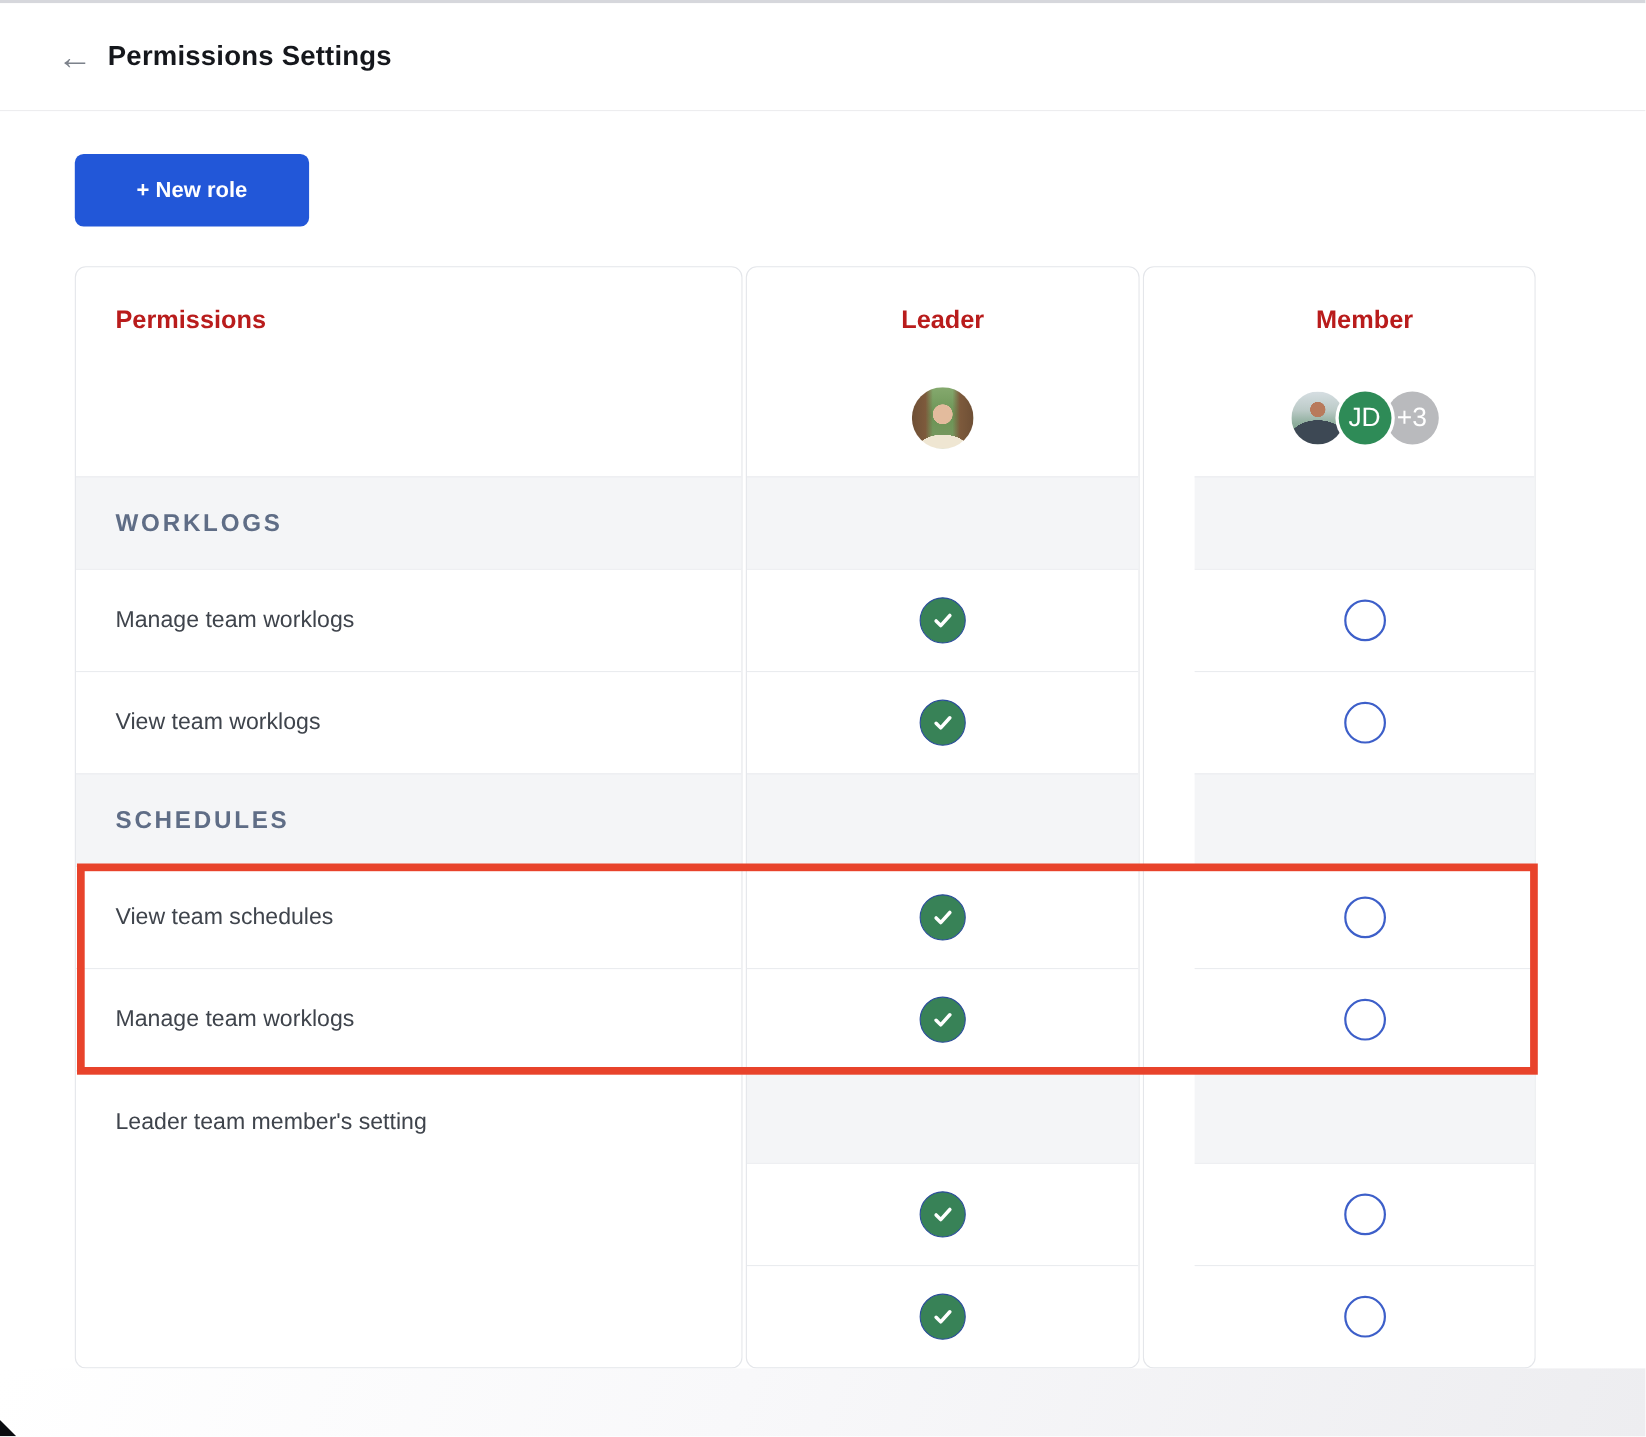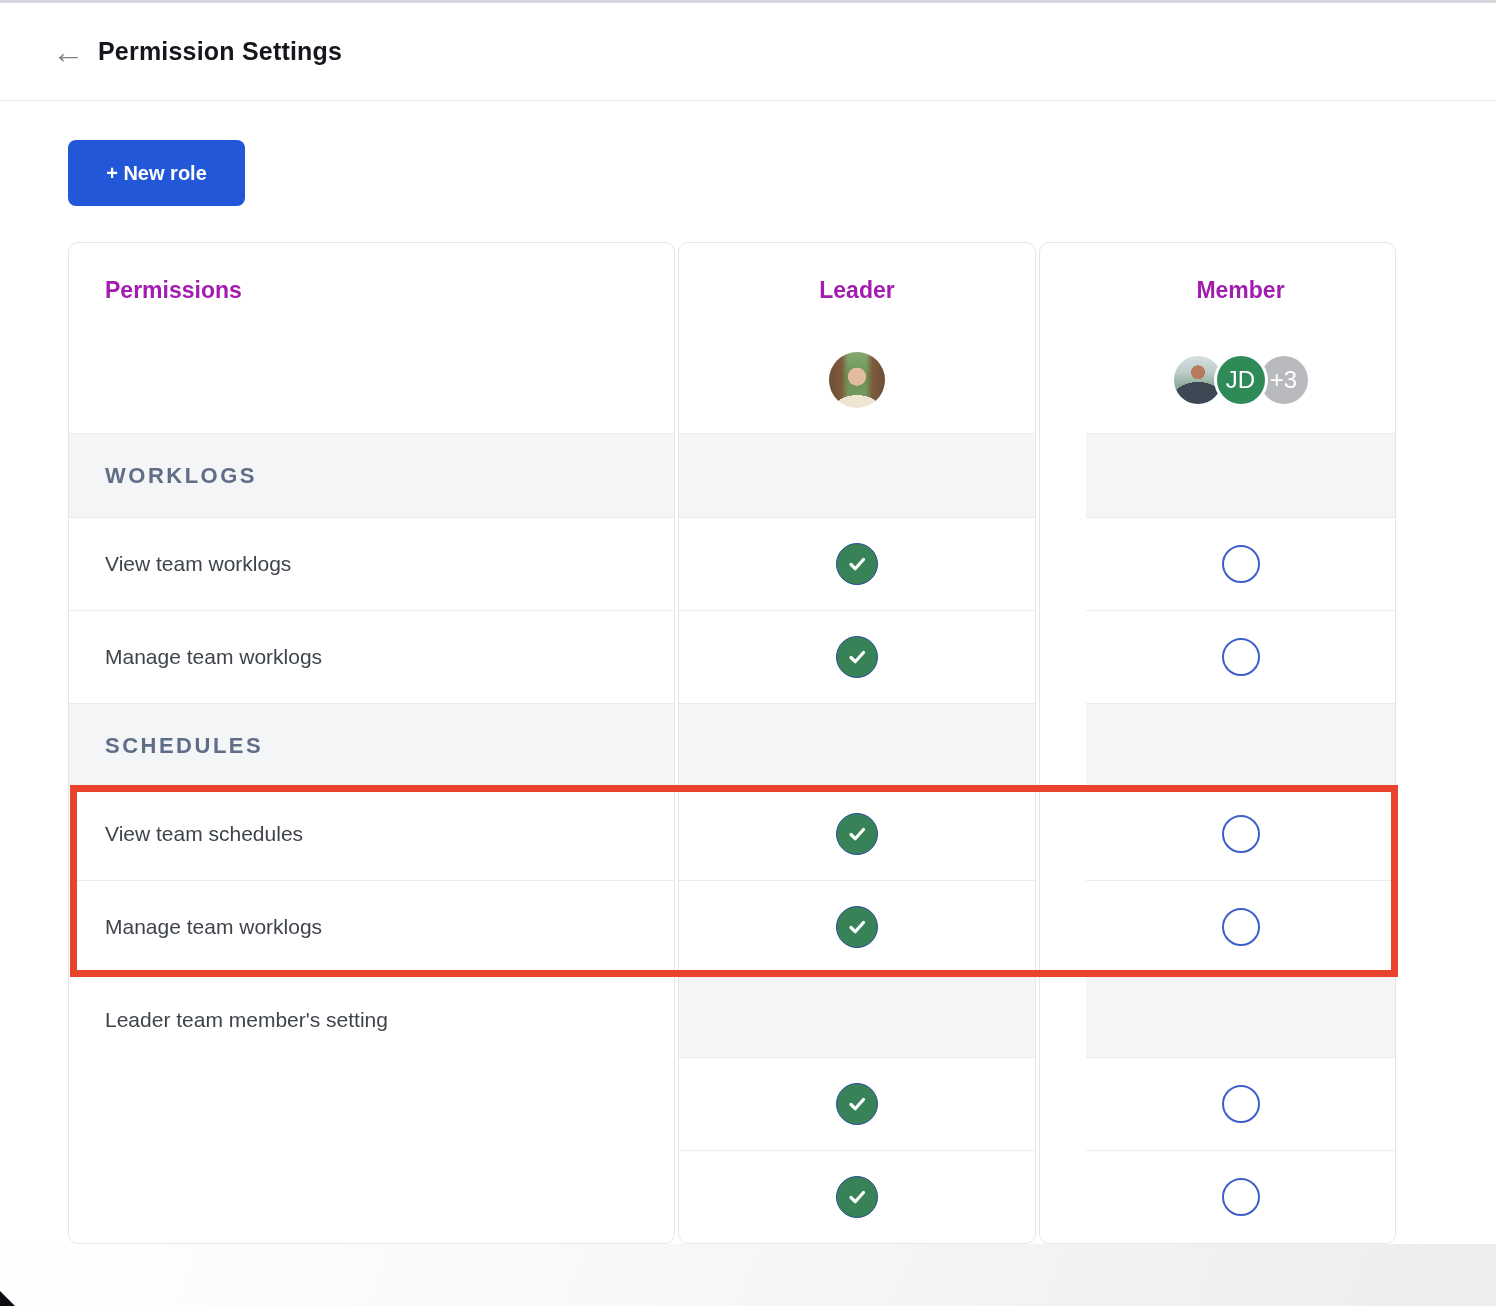--- a/index.html
+++ b/index.html
@@ -31,21 +31,21 @@
     font-family:"Liberation Sans", sans-serif;
   }
   .page-title {
     margin-left:14px;
     font-size:25px; font-weight:700; color:#15171c;
     letter-spacing:.2px;
   }
   
   .new-role-btn {
     position:absolute; left:68px; top:140px;
-    width:177px; height:66px;
+    width:213px; height:66px;
     background:var(--accent,#2257d8);
     color:#ffffff;
     font-family:"Liberation Sans", sans-serif;
     font-size:20px; font-weight:700;
     border:none; border-radius:8px;
     cursor:pointer;
   }
   
   .perm-table {
     position:absolute; left:68px; top:242px;
@@ -60,21 +60,21 @@
   .card-permissions { width:607px; }
   .card-leader      { width:358px; }
   .card-member      { width:357px;padding-left:46px; }
 
   .row-header { height:190px; }
   .card-permissions .row-header { padding:34px 0 0 36px; }
   .card-leader .row-header, .card-member .row-header {
     display:flex; flex-direction:column; align-items:center;
     padding-top:34px;
   }
-  .col-title { font-size:23px; font-weight:700; color:#a21caf; }
+  .col-title { font-size:23px; font-weight:700; color:#b91c1c; }
 
   .row-section {
     height:84px;
     background:var(--section-bg,#f4f5f7);
     border-top:1px solid #eaecef;
     display:flex; align-items:center;
   }
   .section-label {
     padding-left:36px;
     font-size:22px; font-weight:700;
@@ -156,40 +156,40 @@
     z-index:20;
   }
 </style>
 </head>
 <body>
 
 <div class="top-strip"></div>
 
 <header class="page-header">
   <button class="back-arrow">←</button>
-  <h1 class="page-title">Permission Settings</h1>
+  <h1 class="page-title">Permissions Settings</h1>
 </header>
 
 <button class="new-role-btn">+ New role</button>
 
 <div class="perm-table">
 
   <div class="card card-permissions">
     <div class="row-header">
       <div class="col-title">Permissions</div>
     </div>
     <div id="perm-rows">
         <div class="row-section">
           <div class="section-label">WORKLOGS</div>
         </div>
         <div class="row-perm">
+          <div class="perm-label">Manage team worklogs</div>
+        </div>
+        <div class="row-perm">
           <div class="perm-label">View team worklogs</div>
-        </div>
-        <div class="row-perm">
-          <div class="perm-label">Manage team worklogs</div>
         </div>
         <div class="row-section">
           <div class="section-label">SCHEDULES</div>
         </div>
         <div class="row-perm">
           <div class="perm-label">View team schedules</div>
         </div>
         <div class="row-perm">
           <div class="perm-label">Manage team worklogs</div>
         </div>

